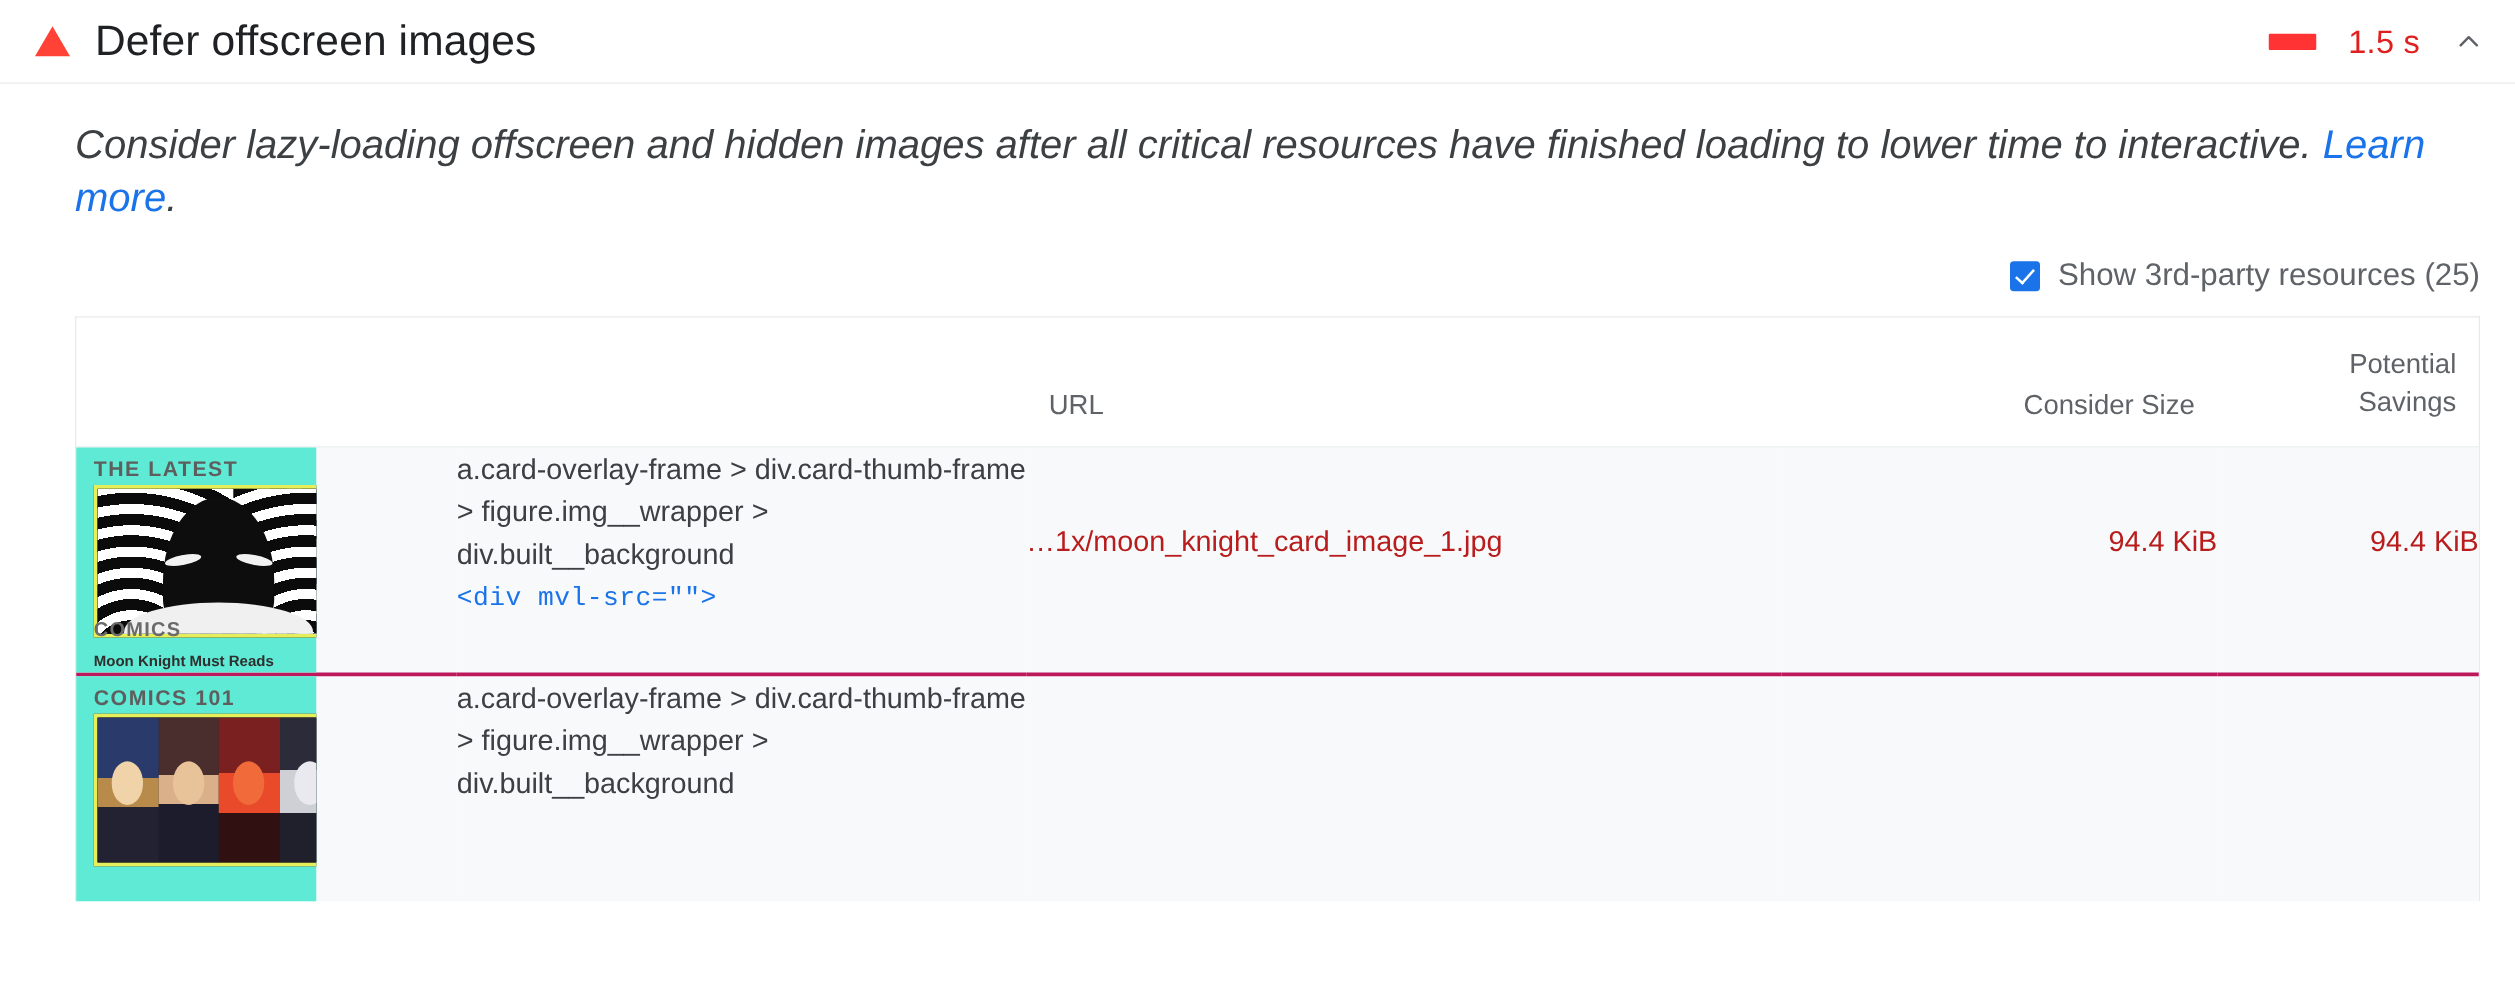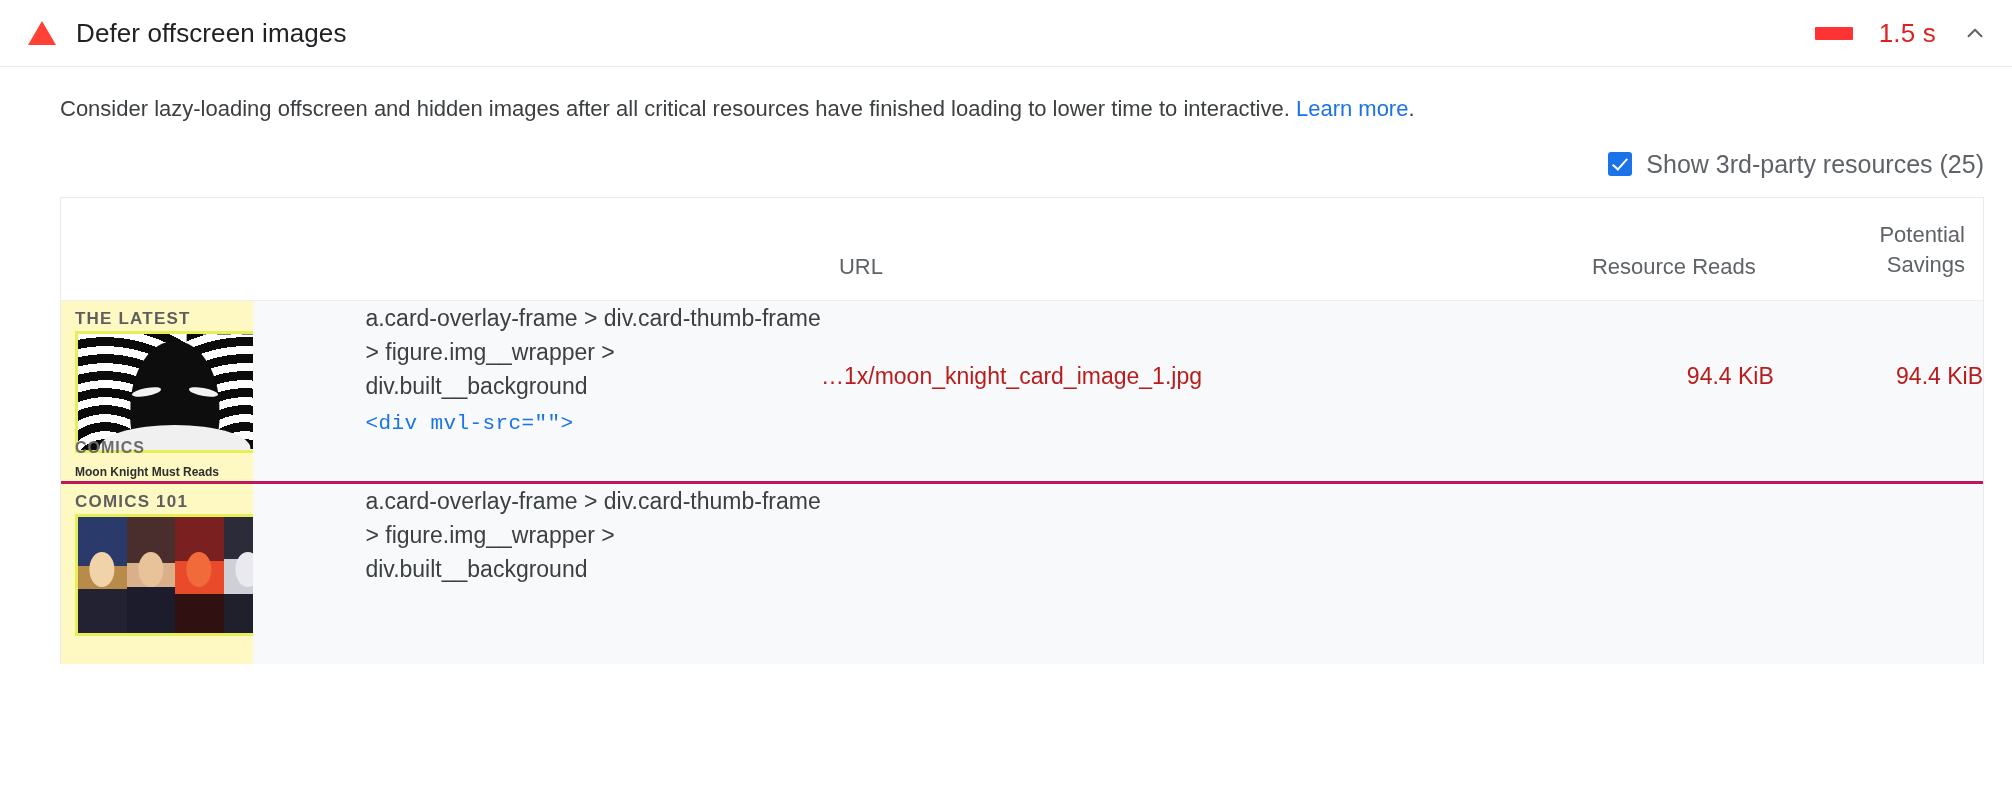--- a/index.html
+++ b/index.html
@@ -23,21 +23,21 @@
   }
   .warn-triangle {
     width: 0; height: 0;
     border-left: 14px solid transparent;
     border-right: 14px solid transparent;
     border-bottom: 24px solid #ff4136;
     margin-right: 20px;
     flex: 0 0 auto;
   }
   .audit-title {
-    font-size: 26px;
+    font-size: 34px;
     color: #202124;
     letter-spacing: .1px;
     white-space: nowrap;
   }
   .header-right {
     margin-left: auto;
     display: flex;
     align-items: center;
     gap: 26px;
   }
@@ -59,23 +59,24 @@
     display: inline-flex;
     align-items: center;
     justify-content: center;
     color: #5f6368;
   }
   .chevron svg { display: block; }
 
   
   .audit-desc {
     padding: 27px 24px 0 60px;
-    font-size: 22px;
+    font-size: 32px;
     line-height: 1.35;
     color: #3c4043;
+    font-style: italic;
   }
   .audit-desc a {
     color: #1a73e8;
     text-decoration: none;
   }
 
   
   .filter-row {
     display: flex;
     justify-content: flex-end;
@@ -166,21 +167,21 @@
     font-size: 23px;
     color: #b91c1c;
     white-space: nowrap;
   }
   .url-pad { padding-top: 62px; }
   .num-pad { padding-top: 62px; }
 
   
   .thumb {
     width: 192px; height: 180px;
-    background: #fef9c3;
+    background: #5eead4;
     position: relative;
     overflow: hidden;
     padding-left: 36px;
   }
   .thumb .kicker {
     position: absolute;
     top: 8px; left: 14px;
     font-size: 17px;
     font-weight: bold;
     letter-spacing: 1.2px;
@@ -307,21 +308,21 @@
           <col class="c-node">
           <col class="c-url">
           <col class="c-size">
           <col class="c-save">
       </colgroup>
       <thead>
         <tr class="head-sep">
           <th class="th-thumb"></th>
           <th class="th-node"></th>
           <th class="th-url">URL</th>
-          <th class="th-size">Resource Reads</th>
+          <th class="th-size">Consider Size</th>
           <th class="th-save">
             <span>Potential</span><br>
             <span>Savings</span>
           </th>
         </tr>
       </thead>
       <tbody>
 
         <tr class="row">
           <td class="td-thumb">

